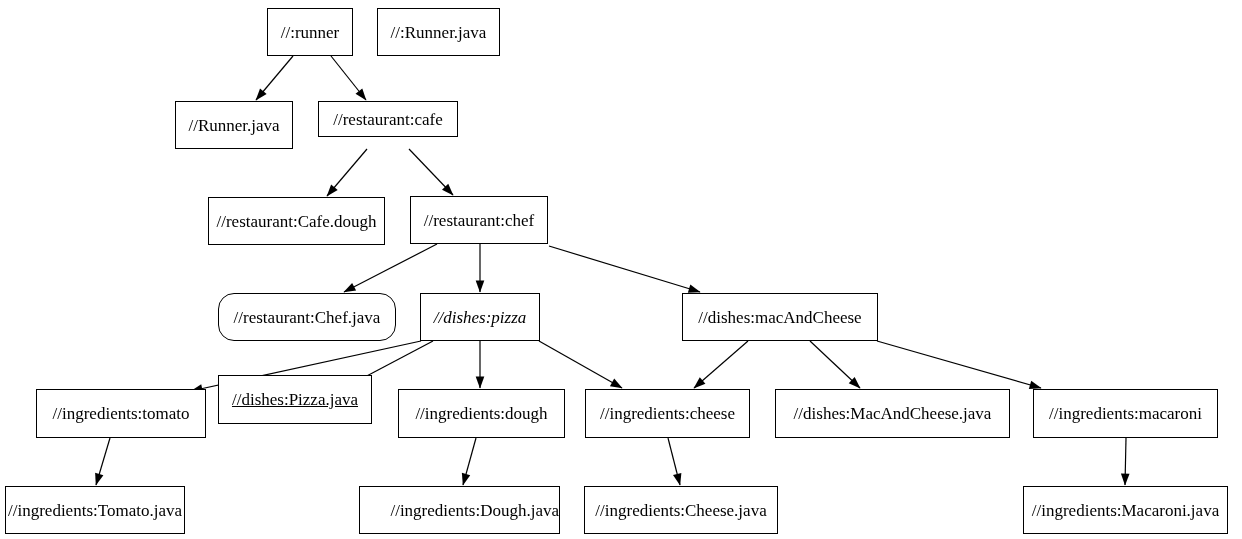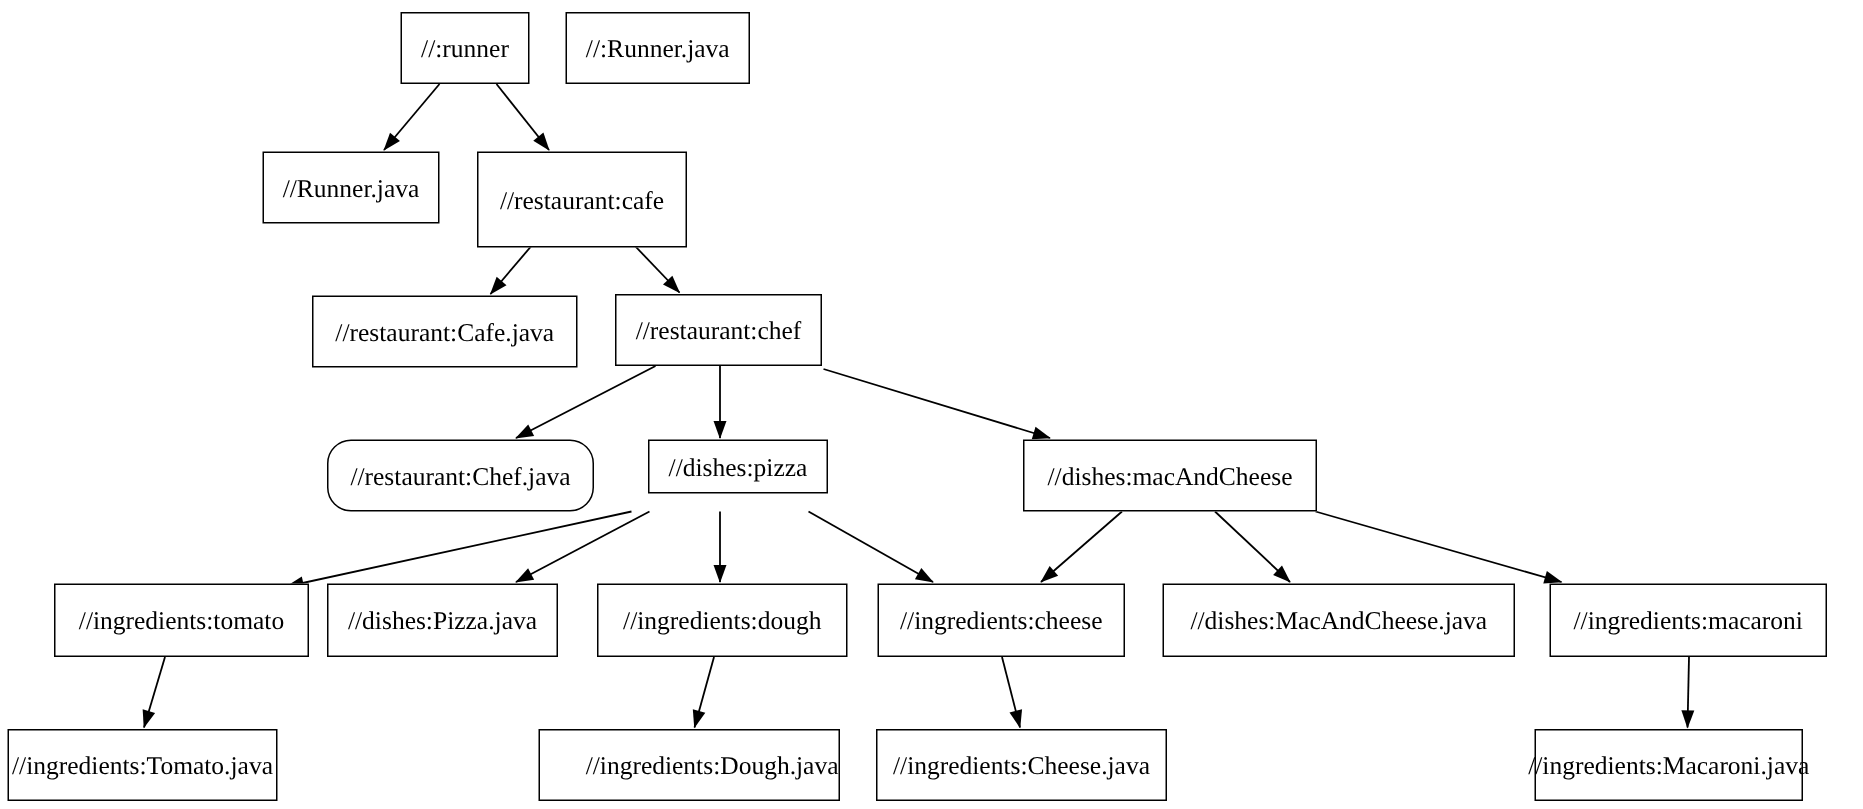--- a/index.html
+++ b/index.html
@@ -83,42 +83,42 @@
     </svg>
 <div class="node" style="left: 267px; top: 8px; width: 86px; height: 48px;">
       <span>//:runner</span>
     </div>
     <div class="node" style="left: 377px; top: 8px; width: 123px; height: 48px;">
       <span>//:Runner.java</span>
     </div>
     <div class="node" style="left: 175px; top: 101px; width: 118px; height: 48px;">
       <span>//Runner.java</span>
     </div>
-    <div class="node" style="left: 318px; top: 101px; width: 140px; height: 64px;">
+    <div class="node" style="left: 318px; top: 101px; width: 140px; height: 36px;">
       <span>//restaurant:cafe</span>
     </div>
     <div class="node" style="left: 208px; top: 197px; width: 177px; height: 48px;">
-      <span>//restaurant:Cafe.java</span>
+      <span>//restaurant:Cafe.dough</span>
     </div>
     <div class="node" style="left: 410px; top: 196px; width: 138px; height: 48px;">
       <span>//restaurant:chef</span>
     </div>
     <div class="node" style="left: 218px; top: 293px; width: 178px; height: 48px; border-radius: 16px;">
       <span>//restaurant:Chef.java</span>
     </div>
-    <div class="node" style="left: 432px; top: 293px; width: 120px; height: 36px;">
+    <div class="node" style="left: 420px; top: 293px; width: 120px; height: 48px; font-style: italic;">
       <span>//dishes:pizza</span>
     </div>
     <div class="node" style="left: 682px; top: 293px; width: 196px; height: 48px;">
       <span>//dishes:macAndCheese</span>
     </div>
     <div class="node" style="left: 36px; top: 389px; width: 170px; height: 49px;">
       <span>//ingredients:tomato</span>
     </div>
-    <div class="node" style="left: 218px; top: 389px; width: 154px; height: 49px;">
+    <div class="node" style="left: 218px; top: 375px; width: 154px; height: 49px; text-decoration: underline;">
       <span>//dishes:Pizza.java</span>
     </div>
     <div class="node" style="left: 398px; top: 389px; width: 167px; height: 49px;">
       <span>//ingredients:dough</span>
     </div>
     <div class="node" style="left: 585px; top: 389px; width: 165px; height: 49px;">
       <span>//ingredients:cheese</span>
     </div>
     <div class="node" style="left: 775px; top: 389px; width: 235px; height: 49px;">
       <span>//dishes:MacAndCheese.java</span>
@@ -128,16 +128,16 @@
     </div>
     <div class="node" style="left: 5px; top: 486px; width: 180px; height: 48px;">
       <span>//ingredients:Tomato.java</span>
     </div>
     <div class="node" style="left: 359px; top: 486px; width: 201px; height: 48px; justify-content: flex-end;">
       <span>//ingredients:Dough.java</span>
     </div>
     <div class="node" style="left: 584px; top: 486px; width: 194px; height: 48px;">
       <span>//ingredients:Cheese.java</span>
     </div>
-    <div class="node" style="left: 1023px; top: 486px; width: 179px; height: 48px;">
+    <div class="node" style="left: 1023px; top: 486px; width: 205px; height: 48px;">
       <span>//ingredients:Macaroni.java</span>
     </div>
   </div>
 
 </body></html>

